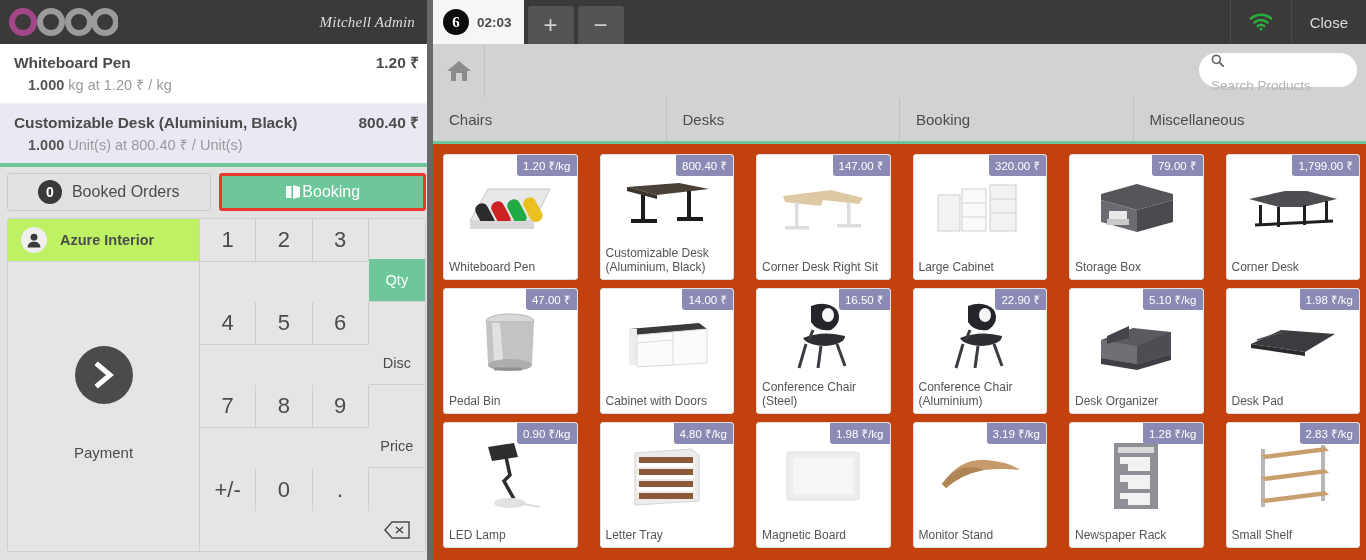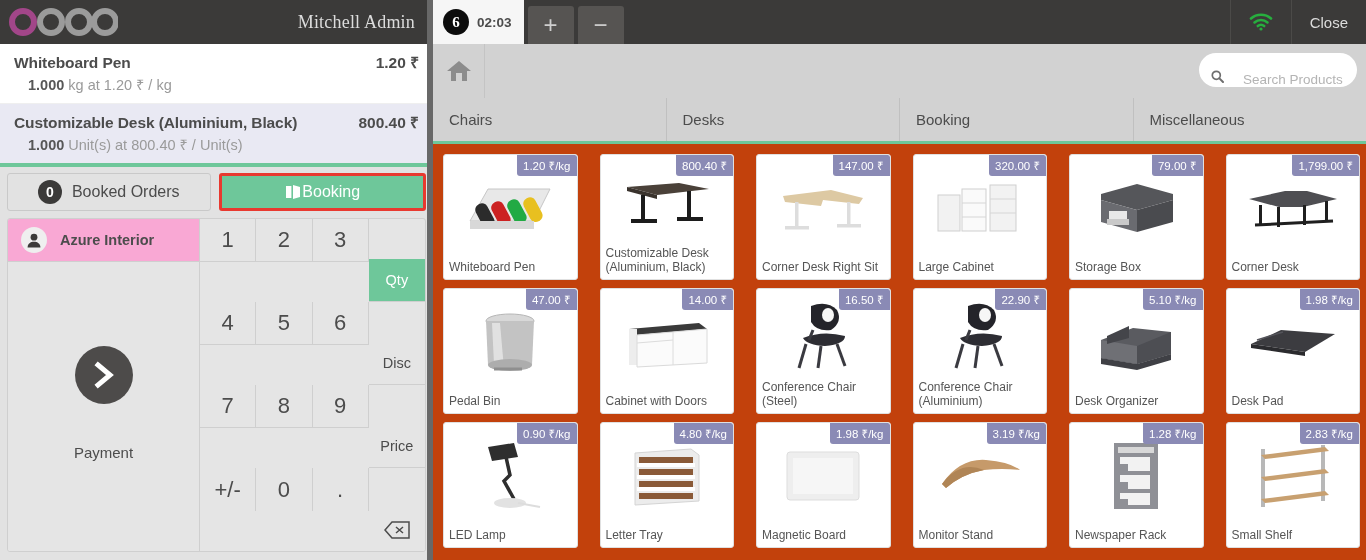--- a/index.html
+++ b/index.html
@@ -18,21 +18,21 @@
     position: relative;
   }
   .left-header {
     height: 44px; background: #3b3a39;
     display: flex; align-items: center; justify-content: space-between;
     padding: 0 18px 0 8px; flex: none;
   }
   .odoo-logo { display: flex; align-items: center; height: 44px; }
   .odoo-logo svg { display: block; }
   .user-name {
-    color: #dcdcdc; font-size: 18px; 
+    color: #dcdcdc; font-size: 15px; font-style: italic;
     font-family: "Liberation Serif", serif; letter-spacing: .2px;
   }
 
   .order-scroll { flex: 1 1 auto; overflow: hidden; background: #fff; position: relative; }
   .orderline {
     padding: 7px 14px 9px 14px;
     border-bottom: 1px solid #efefef;
     cursor: pointer;
   }
   .orderline.selected { background: #e9e9f3; }
@@ -75,21 +75,21 @@
     display: flex; align-items: center; justify-content: center; 
     color: #fff; font-size: 16px; cursor: pointer;
   }
   .booking-btn svg { display: block; }
 
   .pad-wrap { display: flex; border: 1px solid #cfcfcf; border-radius: 3px; overflow: hidden; background: #e5e5e5; }
   .pad-left { width: 192px; border-right: 1px solid #cfcfcf; display: flex; flex-direction: column; }
   .customer-btn {
     height: 43px; display: flex; align-items: center; gap: 13px;
     padding-left: 13px; border-bottom: 1px solid #cfcfcf; cursor: pointer;
-    background: #f9a8d4;
+    background: #bef264;
   }
   .avatar {
     width: 26px; height: 26px; border-radius: 50%; background: #efefef;
     display: flex; align-items: center; justify-content: center;
   }
   .customer-name { font-size: 14.5px; font-weight: bold; color: #4c4c4c; }
   .payment-btn {
     flex: 1; display: flex; flex-direction: column;
     align-items: center; justify-content: center; gap: 6px;
     cursor: pointer; padding-bottom: 6px; background: #e5e5e5;
@@ -152,21 +152,21 @@
     height: 54px; background: #d2d2d2; display: flex; align-items: center;
     flex: none; position: relative;
   }
   .home-btn {
     width: 52px; height: 54px; display: flex; align-items: center; justify-content: center;
     border-right: 1px solid #c4c4c4; cursor: pointer;
   }
   .search-box {
     position: absolute; right: 9px; top: 9px;
     width: 158px; height: 34px; background: #fff; border-radius: 17px;
-    display: flex; align-items: flex-end; gap: 19px; padding: 0 12px;
+    display: flex; align-items: flex-start; gap: 7px; padding: 0 12px; flex-direction: column;
   }
   .search-input {
     border: none; outline: none; background: transparent;
     font-size: 13.5px; color: #4c4c4c; width: 115px;
     font-family: "Liberation Sans", sans-serif;
   }
   .search-input::placeholder { color: #b4b4b4; }
 
   .cat-tabs {
     height: 46px; background: #d2d2d2; display: flex; flex: none;

